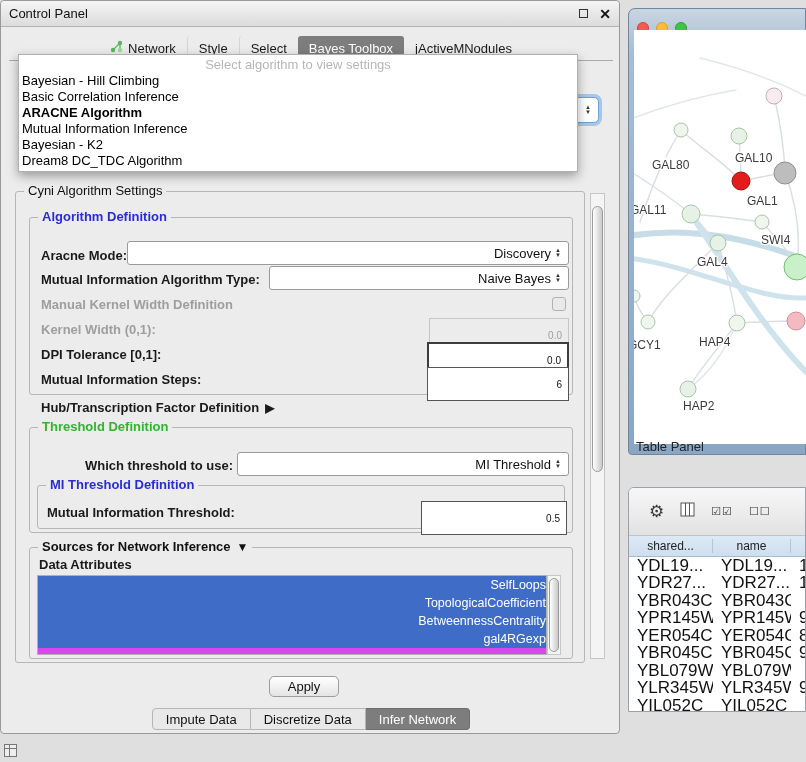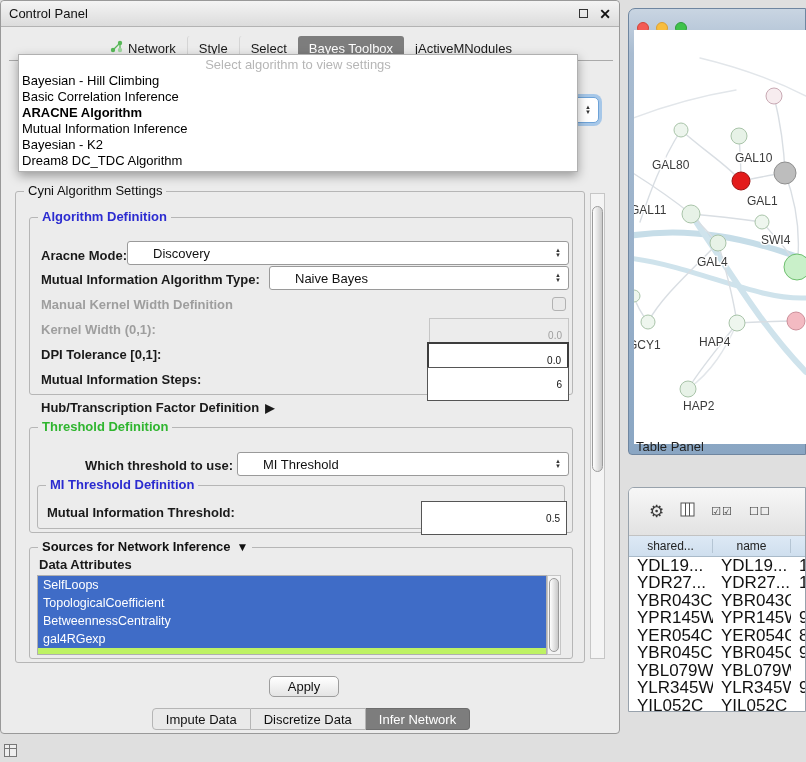--- a/index.html
+++ b/index.html
@@ -6,21 +6,21 @@
   html,body { margin:0; padding:0; }
   body {
     width:806px; height:762px; position:relative; overflow:hidden;
     background:#dfdfdf; font-family:"Liberation Sans", sans-serif; color:#111;
   }
   .abs { position:absolute; }
 
   
   #control-panel {
     left:0; top:0; width:620px; height:734px;
-    background:#ececec; border:1px solid #999; border-radius:4px;
+    background:#ececec; border:1px solid #999; border-radius:4px;text-align:right;
   }
   .titlebar {
     position:absolute; left:0; top:0; width:100%; height:26px;
     background:linear-gradient(#f4f4f4,#dcdcdc);
     border-bottom:1px solid #b3b3b3; border-radius:4px 4px 0 0;
     display:flex; align-items:center; padding:0 8px; font-size:13px;
   }
   .titlebar .spacer { flex:1; }
   .float-btn { width:9px; height:9px; border:1.5px solid #333; margin-right:11px; display:inline-block; }
   .close-btn { font-size:14px; font-weight:bold; color:#111; line-height:1; }
@@ -83,21 +83,21 @@
     display:flex; align-items:center; justify-content:flex-end; padding:16px 6px;
   }
   .field.strong { border:2px solid #3d3d3d; }
   .field.dis { background:#ececec; border:1px solid #c6c6c6; color:#9e9e9e; }
 
   .checkbox { position:absolute; width:14px; height:14px; background:#e9e9e9; border:1px solid #b2b2b2; border-radius:3px; }
 
   .tri { font-size:12px; margin-left:6px; }
 
   
-  #attr-list { left:36px; top:574px; width:510px; height:80px; background:#bef264; border:1px solid #b0b0b0; overflow:hidden; }
+  #attr-list { left:36px; top:574px; width:510px; height:80px; background:#d946ef; border:1px solid #b0b0b0; overflow:hidden; }
   .attr-item { height:18px; line-height:18px; background:#3f6cc7; color:#fff; font-size:12.5px; padding-left:5px; }
 
   .vscroll { position:absolute; background:#f4f4f4; border:1px solid #c6c6c6; }
   .vthumb  { position:absolute; left:1px; border:1px solid #9b9b9b; border-radius:6px;
              background:linear-gradient(90deg,#ffffff,#c9c9c9); }
 
   #apply-btn {
     left:268px; top:675px; width:70px; height:21px;
     background:linear-gradient(#ffffff,#e4e4e4); border:1px solid #9d9d9d; border-radius:5px;
     display:flex; align-items:center; justify-content:center; font-size:13px;
@@ -241,21 +241,21 @@
 
   <span class="lbl" style="left:40px; top:399px;">
     <span>Hub/Transcription Factor Definition</span><span class="tri">▶</span>
   </span>
 
   <div class="group" style="left:28px; top:426px; width:544px; height:106px;">
     <span class="group-title t-green">Threshold Definition</span>
   </div>
 
   <span class="lbl" style="left:84px; top:457px;">Which threshold to use:</span>
-  <div class="combo" style="left:236px; top:451px; width:332px; height:24px;gap:35px;">
+  <div class="combo" style="left:236px; top:451px; width:332px; height:24px;">
     <span class="ct">MI Threshold</span>
     <span class="arr">
         <span>▲</span>
         <span>▼</span>
       </span>
   </div>
 
   <div class="group" style="left:36px; top:484px; width:528px; height:44px;">
     <span class="group-title t-blue">MI Threshold Definition</span>
   </div>

